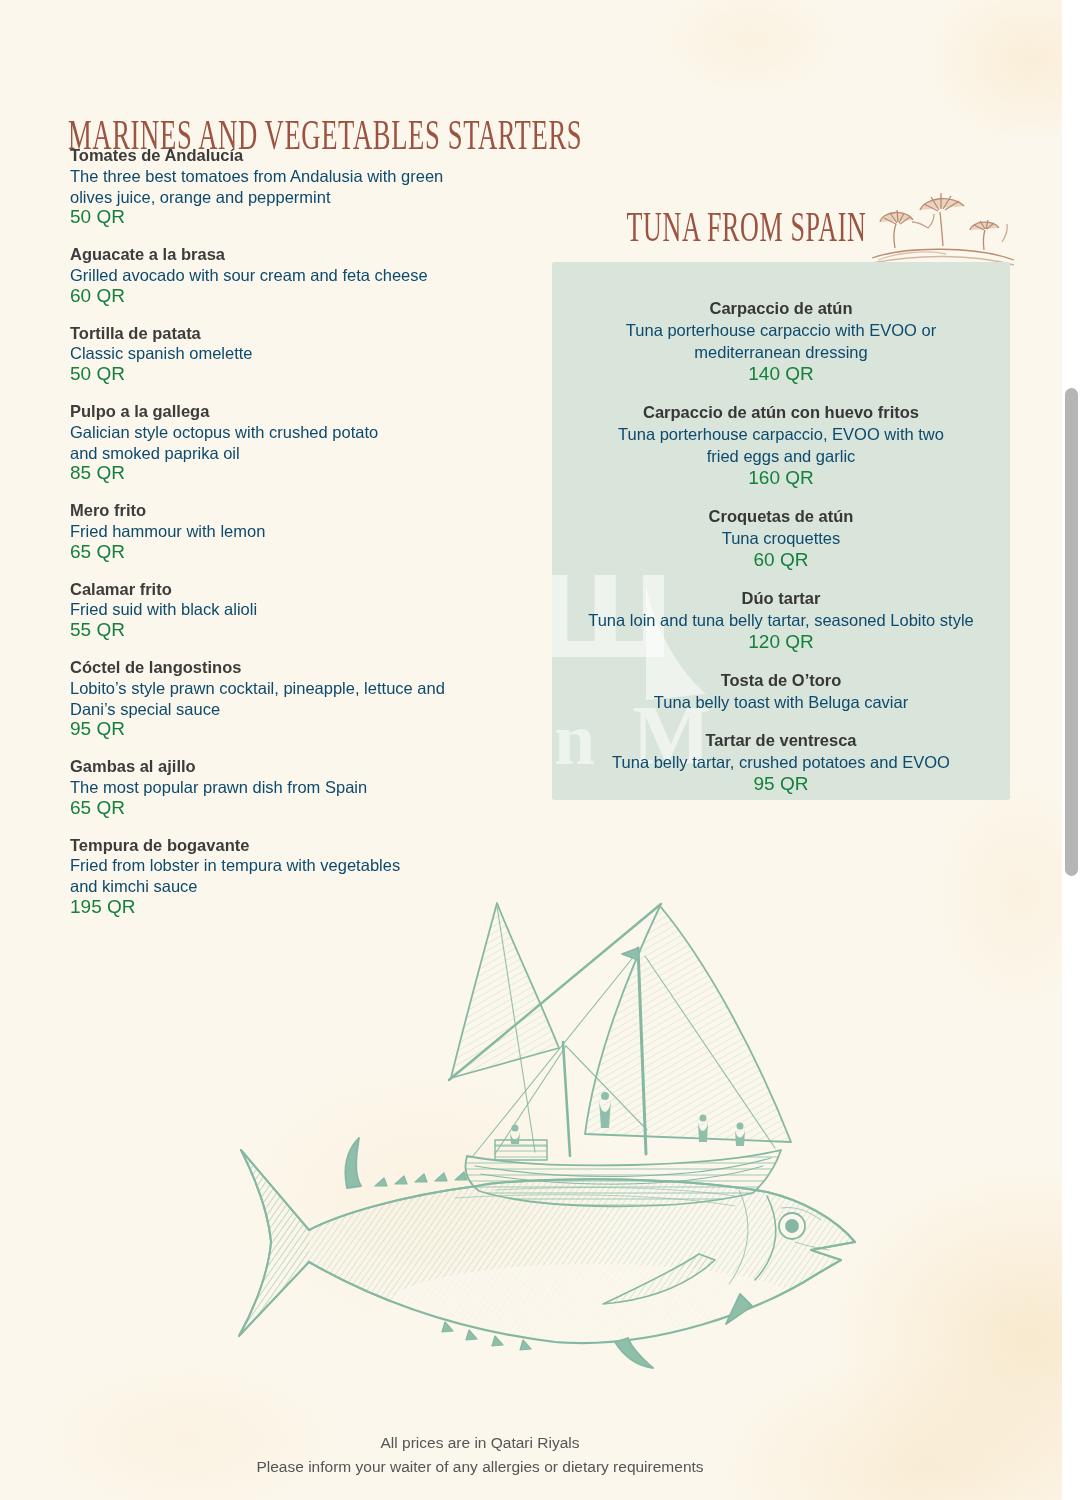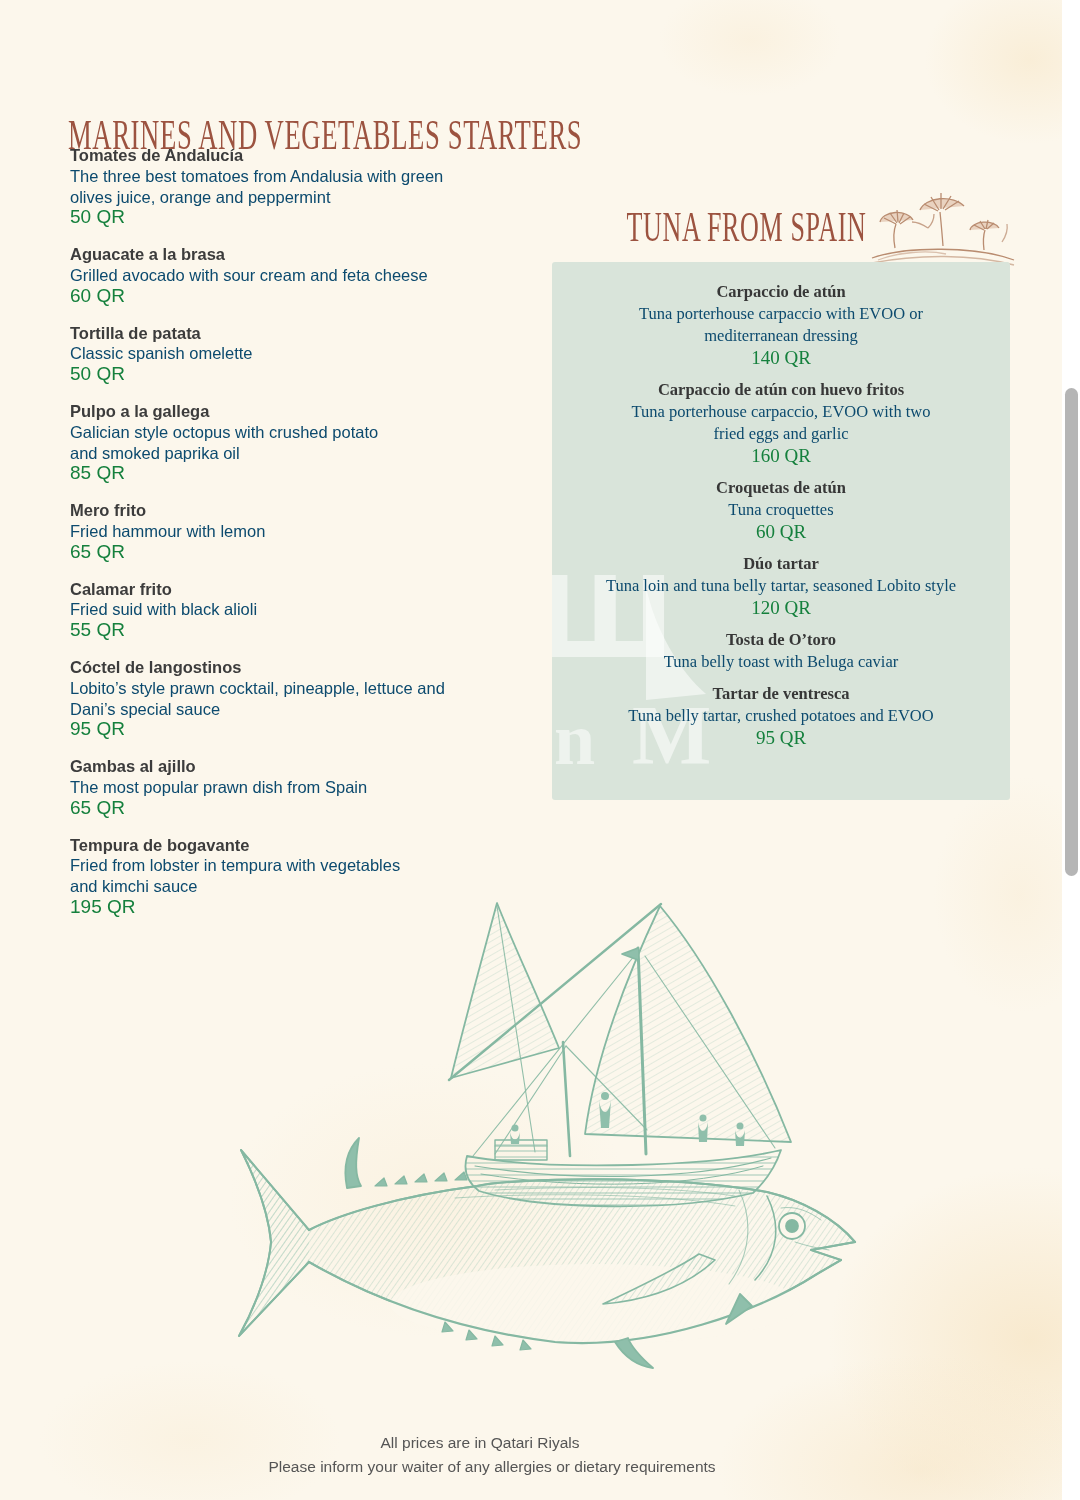--- a/index.html
+++ b/index.html
@@ -21,21 +21,21 @@
   #starters-list{left:70px;top:129px;width:436px;}
   .item{margin:16px 0 15px 0;}
   .item-name{font-size:16.5px;font-weight:bold;color:#3c3c3c;line-height:20.8px;}
   .item-desc{font-size:16.5px;color:#0c4a6e;line-height:20.8px;white-space:pre-line;}
   .item-price{font-size:19px;color:#15803d;line-height:20.8px;}
 
   
   #tuna-panel{left:552px;top:262px;width:458px;height:538px;background:#d9e4da;
               border-radius:3px;overflow:hidden;}
   #tuna-list{position:absolute;left:20px;top:19px;width:418px;text-align:center;}
-  #tuna-list .item{margin:0 0 10px 0;font-family:Liberation Serif, serif;}
+  #tuna-list .item{margin:16px 0 10px 0;}
   #tuna-list .item-name{color:#373737;line-height:22px;}
   #tuna-list .item-desc{line-height:22px;}
   #tuna-list .item-price{line-height:22px;}
 
   
   .wm{position:absolute;color:rgba(255,255,255,.55);font-family:"Liberation Serif",serif;
       font-weight:bold;pointer-events:none;}
   #wm-sha{left:-16px;top:300px;font-size:112px;font-family:"DejaVu Sans",sans-serif;
           font-weight:bold;line-height:1;}
   #wm-n{left:2px;top:440px;font-size:74px;line-height:1;}
@@ -298,16 +298,16 @@
 
     <path d="M545 404 l -14 30 l 26 -18 z" fill="#8fbfab"></path>
 
     <path d="M520 370 C 494 394, 456 410, 408 414 C 442 398, 480 380, 504 364 Z" fill="url(#hatchBody)" stroke-width="1.6"></path>
 
     <path d="M300 300 C 380 296, 470 296, 540 306 M260 308 C 350 302, 470 304, 540 316" stroke-width="1" stroke-opacity=".6"></path>
   </g>
 </svg>
 
 <div class="abs footer-line" style="top:1434px;">All prices are in Qatari Riyals</div>
-<div class="abs footer-line" style="top:1458px;margin-left:12px;">Please inform your waiter of any allergies or dietary requirements</div>
+<div class="abs footer-line" style="top:1458px;">Please inform your waiter of any allergies or dietary requirements</div>
 
 <div id="scroll-track" class="abs"></div>
 <div id="scroll-thumb" class="abs"></div>
 
 </body></html>

